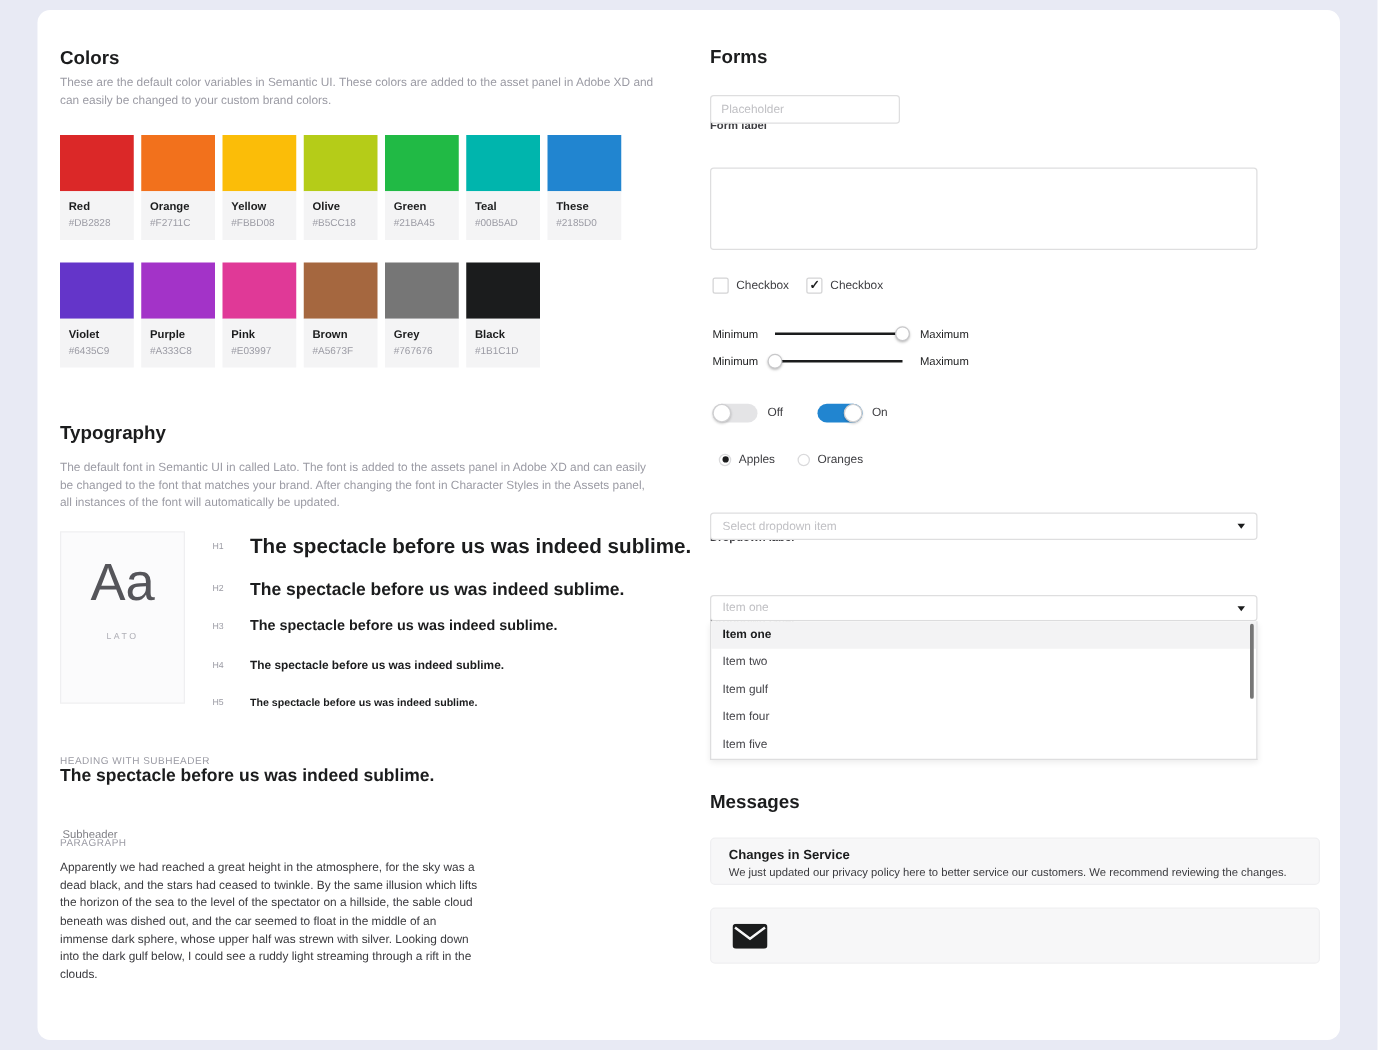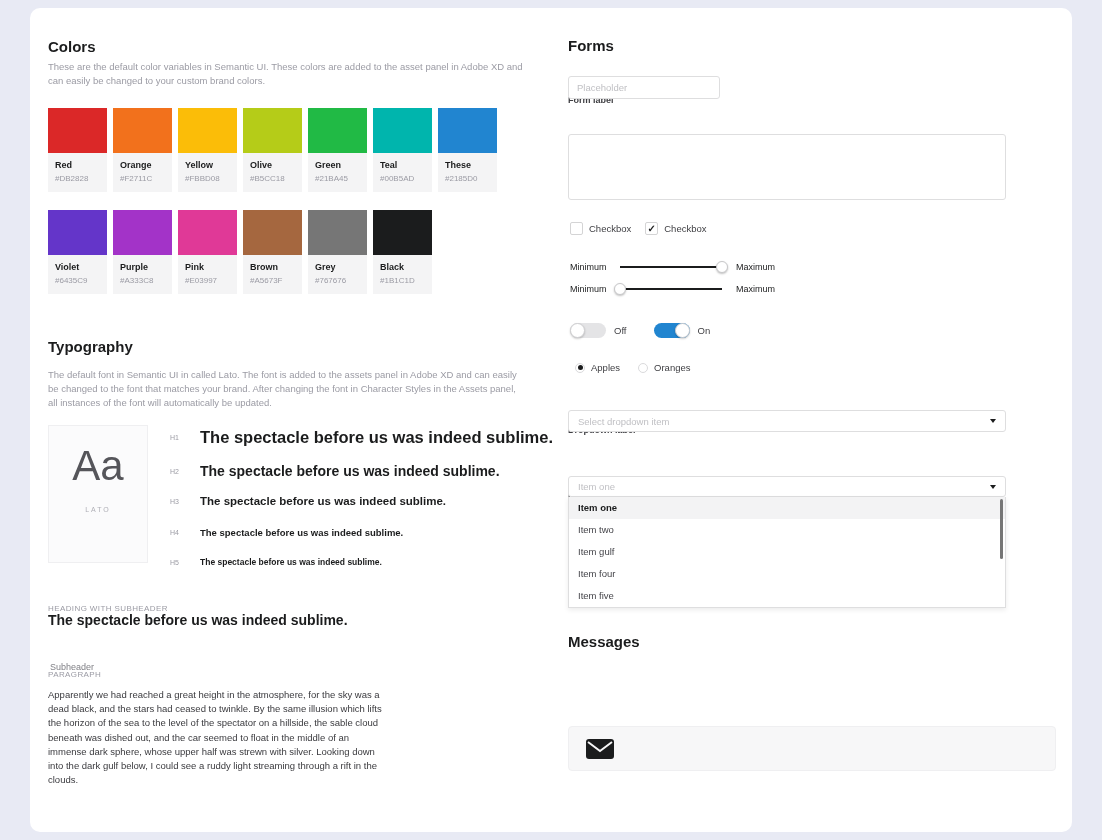--- a/index.html
+++ b/index.html
@@ -343,20 +343,24 @@
       <div class="dd-item selected">Item one</div>
       <div class="dd-item">Item two</div>
       <div class="dd-item">Item gulf</div>
       <div class="dd-item">Item four</div>
       <div class="dd-item">Item five</div>
       <div class="dd-scrollbar"></div>
     </div>
 
     <h2 class="section-title" style="top:625px">Messages</h2>
 
+    <div class="message msg1">
+      <div class="msg-title">Changes in Service</div>
+      <div class="msg-body">We just updated our privacy policy here to better service our customers. We recommend reviewing the changes.</div>
+    </div>
 
     <div class="message msg2">
       <svg class="envelope" width="28" height="20" viewBox="0 0 28 20">
         <rect x="0" y="0" width="28" height="20" rx="3" fill="#1B1C1D"></rect>
         <path d="M2 3 L14 12 L26 3" stroke="#F7F7F8" stroke-width="2" fill="none"></path>
       </svg>
     </div>
   </div>
 </div>
 

